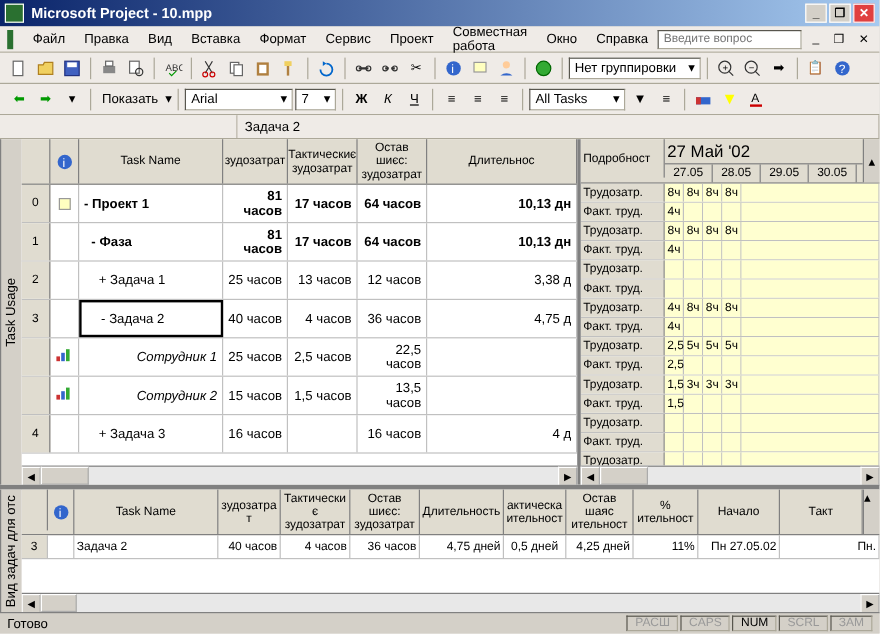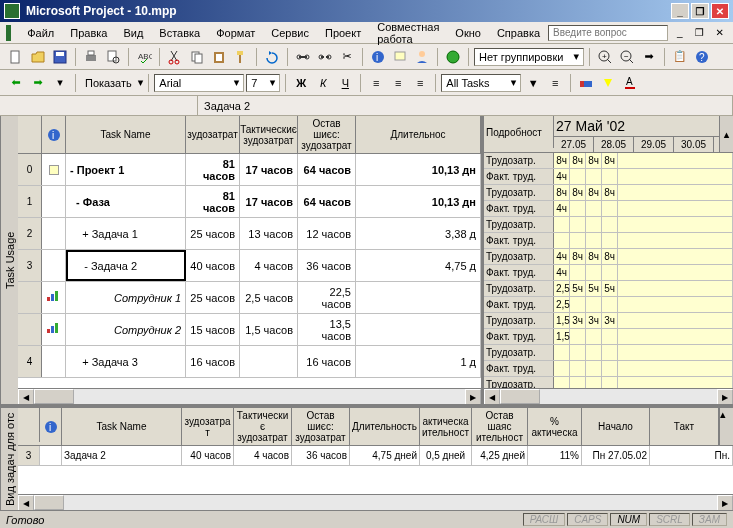--- a/index.html
+++ b/index.html
@@ -52,21 +52,21 @@
 .scrollbar-h { height: 16px; background: #e8e8e8; border-top: 1px solid #808080; display: flex; }
 .scroll-arrow { width: 16px; height: 16px; background: #d4d0c8; border: 1px outset #fff; display: flex; align-items: center; justify-content: center; font-size: 8px; cursor: pointer; }
 .scroll-thumb { width: 40px; background: #d4d0c8; border: 1px outset #fff; }
 .scroll-track { flex: 1; }
 .bottom-pane { position: absolute; bottom: 18px; left: 0; right: 0; height: 106px; background: #fff; display: flex; border-top: 4px solid #808080; }
 .bottom-left { width: 720px; display: flex; flex-direction: column; }
 .b-hdr { display: flex; background: #e0dcd0; border-bottom: 1px solid #808080; }
 .b-hdr-cell { border-right: 1px solid #808080; font-size: 10px; padding: 2px; text-align: center; display: flex; align-items: center; justify-content: center; word-break: break-word; }
 .b-row { display: flex; border-bottom: 1px solid #c0c0c0; }
 .b-cell { border-right: 1px solid #c0c0c0; font-size: 10px; padding: 4px 2px; }
-.statusbar { position: absolute; bottom: 0; left: 0; right: 0; height: 18px; background: #d4d0c8; border-top: 1px solid #808080; display: flex; align-items: center; padding: 4px 6px; font-size: 11px; font-style: italic; }
+.statusbar { position: absolute; bottom: 0; left: 0; right: 0; height: 18px; background: #d4d0c8; border-top: 1px solid #808080; display: flex; align-items: center; padding: 4px 6px; font-size: 11px; }
 .status-ind { margin-left: auto; display: flex; gap: 2px; }
 .status-box { border: 1px inset #aca899; padding: 0 6px; font-size: 10px; color: #999; }
 .status-box.active { color: #000; }
 .note-icon { width: 10px; height: 10px; background: #ffffc0; border: 1px solid #999; }
 </style>
 </head>
 <body>
 
 <div class="titlebar">
   <div class="app-icon"></div>
@@ -377,21 +377,21 @@
           <div class="num-col " style="width:58px">13,5 часов</div>
           <div class="num-col " style="flex:1"></div>
         </div>
         <div class="data-row tall">
           <div class="row-hdr">4</div>
           <div class="info-col"></div>
           <div class="task-col   " style="white-space:pre">    + Задача 3</div>
           <div class="num-col ">16 часов</div>
           <div class="num-col " style="width:58px"></div>
           <div class="num-col " style="width:58px">16 часов</div>
-          <div class="num-col " style="flex:1">1 д</div>
+          <div class="num-col " style="flex:1">4 д</div>
         </div>
       </div>
     <div class="scrollbar-h">
       <div class="scroll-arrow">◀</div>
       <div class="scroll-thumb"></div>
       <div class="scroll-track"></div>
       <div class="scroll-arrow">▶</div>
     </div>
   </div>
   <div class="right-pane">
@@ -550,21 +550,21 @@
             <text x="6" y="12" fill="#fff" font-size="10">i</text>
           </svg>
         </div>
       <div class="b-hdr-cell" style="width:120px">Task Name</div>
       <div class="b-hdr-cell" style="width:52px">зудозатрат</div>
       <div class="b-hdr-cell" style="width:58px">Тактическиє зудозатрат</div>
       <div class="b-hdr-cell" style="width:58px">Остав шиєс: зудозатрат</div>
       <div class="b-hdr-cell" style="width:70px">Длительность</div>
       <div class="b-hdr-cell" style="width:52px">актическа ительност</div>
       <div class="b-hdr-cell" style="width:56px">Остав шаяс ительност</div>
-      <div class="b-hdr-cell" style="width:54px">% актическа</div>
+      <div class="b-hdr-cell" style="width:54px">% ительност</div>
       <div class="b-hdr-cell" style="width:68px">Начало</div>
       <div class="b-hdr-cell" style="flex:1">Такт</div>
       <div style="width:14px;background:#d4d0c8;border-left:1px solid #808080">▴</div>
     </div>
     <div class="b-row">
       <div class="b-cell row-hdr" style="width:22px">3</div>
       <div class="b-cell" style="width:22px"></div>
       <div class="b-cell" style="width:120px">Задача 2</div>
       <div class="b-cell" style="width:52px;text-align:right">40 часов</div>
       <div class="b-cell" style="width:58px;text-align:right">4 часов</div>

